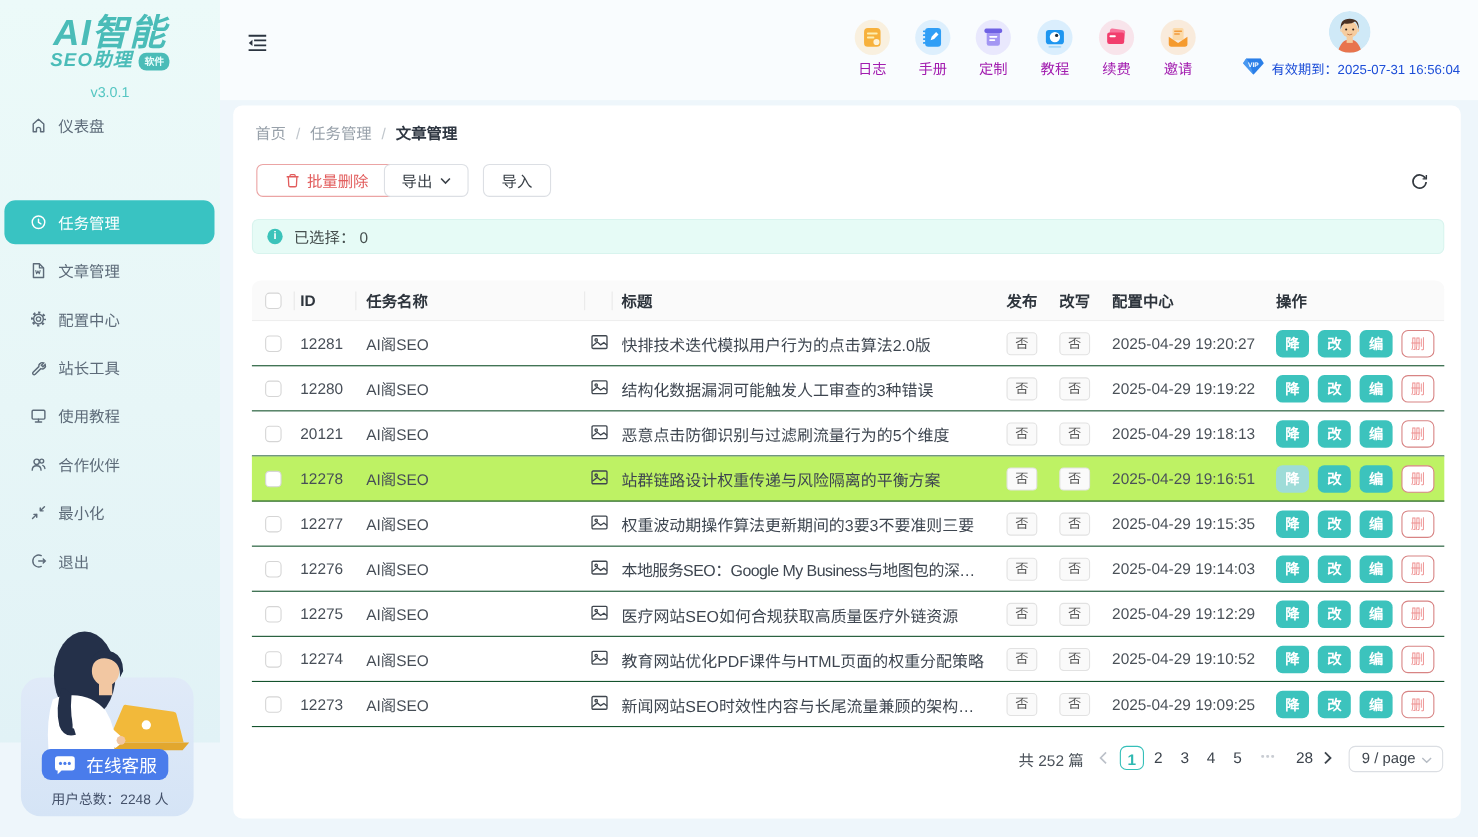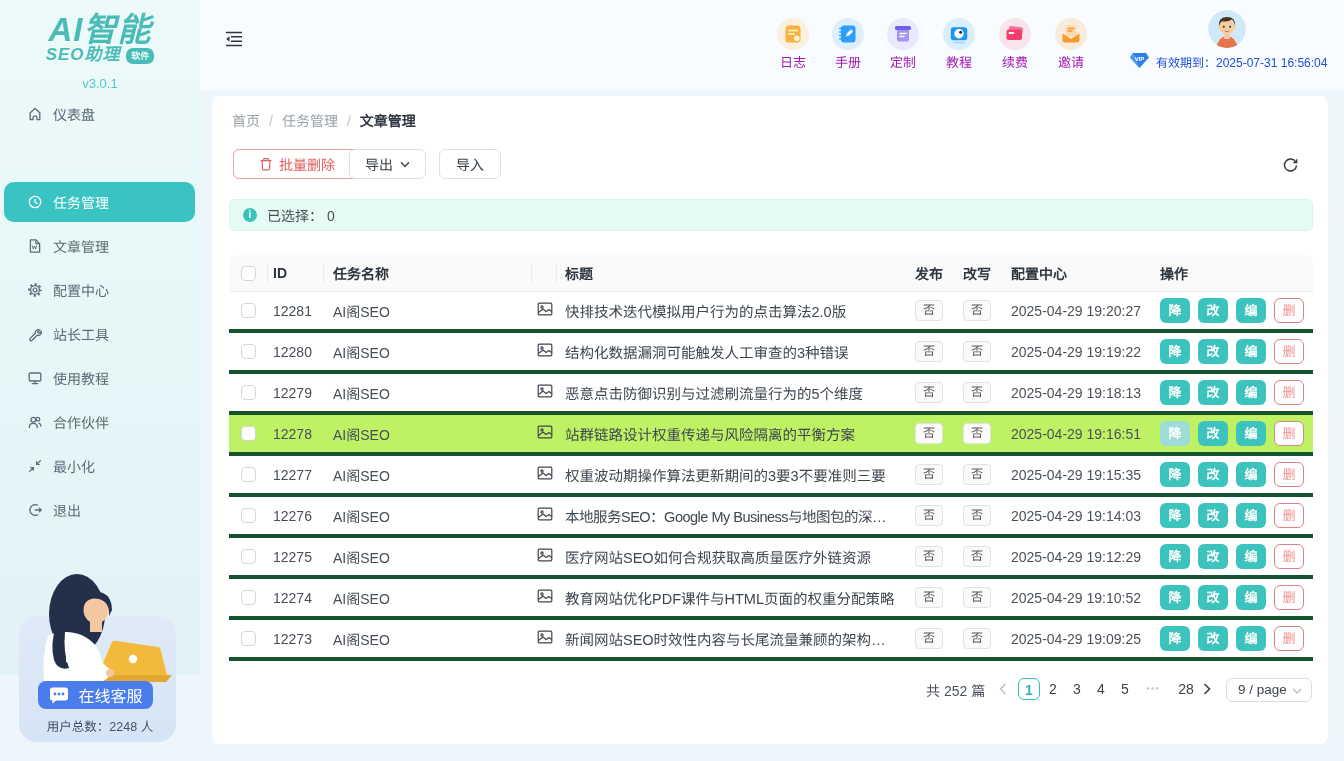--- a/index.html
+++ b/index.html
@@ -35,21 +35,21 @@
 .btn{position:absolute;top:53px;height:30px;border:1px solid #dcdfe4;background:#fff;border-radius:6px;display:inline-flex;align-items:center;justify-content:center;font-size:14px;color:#3a4148}
 #btn-del{left:21px;width:128px;border-color:#eba4a4;color:#e25d5d}
 #btn-del svg{margin-right:6px}
 #btn-exp{left:137px;width:77px}
 #btn-imp{left:227px;width:62px}
 .alert{position:absolute;left:17px;top:103px;width:1084px;height:32px;background:#e6fbf6;border:1px solid #d8f4ee;border-radius:6px;display:flex;align-items:center;font-size:14px;color:#46504f}
 .alert .i{width:14px;height:14px;border-radius:50%;background:#3bc3ba;color:#fff;font-size:10px;font-weight:bold;text-align:center;line-height:14px;margin:0 10px 0 13px;font-style:normal}
 
 #tbl{position:absolute;left:17px;top:159px;width:1084px}
 .trh{height:37px;background:#fafafa;border-radius:8px 8px 0 0;border-bottom:1px solid #ededed;display:flex;align-items:center;font-weight:bold;font-size:14px;color:#2e353d;position:relative}
-.tr{height:41px;border-bottom:4px solid #14532d;display:flex;align-items:center;font-size:14px;color:#474e57;position:relative}
+.tr{height:41px;border-bottom:1px solid #14532d;display:flex;align-items:center;font-size:14px;color:#474e57;position:relative}
 .tr.hl{background:#bef264}
 .c1{width:38px;flex:none;display:flex;justify-content:center}
 .c2{width:56px;flex:none;padding-left:6px}
 .c3{width:208px;flex:none;padding-left:10px}
 .c4{width:25px;flex:none;padding-left:6px}
 .c5{width:343px;flex:none;padding-left:9px;font-size:14.5px;color:#3e4650;white-space:nowrap;overflow:hidden;text-overflow:ellipsis}
 .c6,.c7{width:48px;flex:none;padding-left:16px}
 .c8{width:148px;flex:none;padding-left:16px;font-size:14px;color:#4a5158;white-space:nowrap}
 .c9{width:169px;flex:none;padding-left:17px;display:flex;gap:8px}
 .cb{width:15px;height:15px;border:1px solid #d5d5d5;border-radius:4px;background:#fff}
@@ -326,21 +326,21 @@
           <span class="ab">降</span>
           <span class="ab">改</span>
           <span class="ab">编</span>
           <span class="ab del">删</span>
         </div>
       </div>
       <div class="tr">
         <div class="c1">
           <span class="cb"></span>
         </div>
-        <div class="c2">12279</div>
+        <div class="c2">20121</div>
         <div class="c3">AI阁SEO</div>
         <div class="c4"><svg width="16" height="16" viewBox="0 0 16 16" fill="none" stroke="#3f464e" stroke-width="1.2">
             <rect x="1.2" y="2.2" width="13.6" height="11.6" rx="1"></rect>
             <circle cx="5" cy="6" r="1.1"></circle>
             <path d="M1.5 11.5 6 8l3 2.5 3-2 2.8 2.3"></path>
           </svg></div>
         <div class="c5">恶意点击防御识别与过滤刷流量行为的5个维度</div>
         <div class="c6"><span class="tag">否</span></div>
         <div class="c7"><span class="tag">否</span></div>
         <div class="c8">2025-04-29 19:18:13</div>

